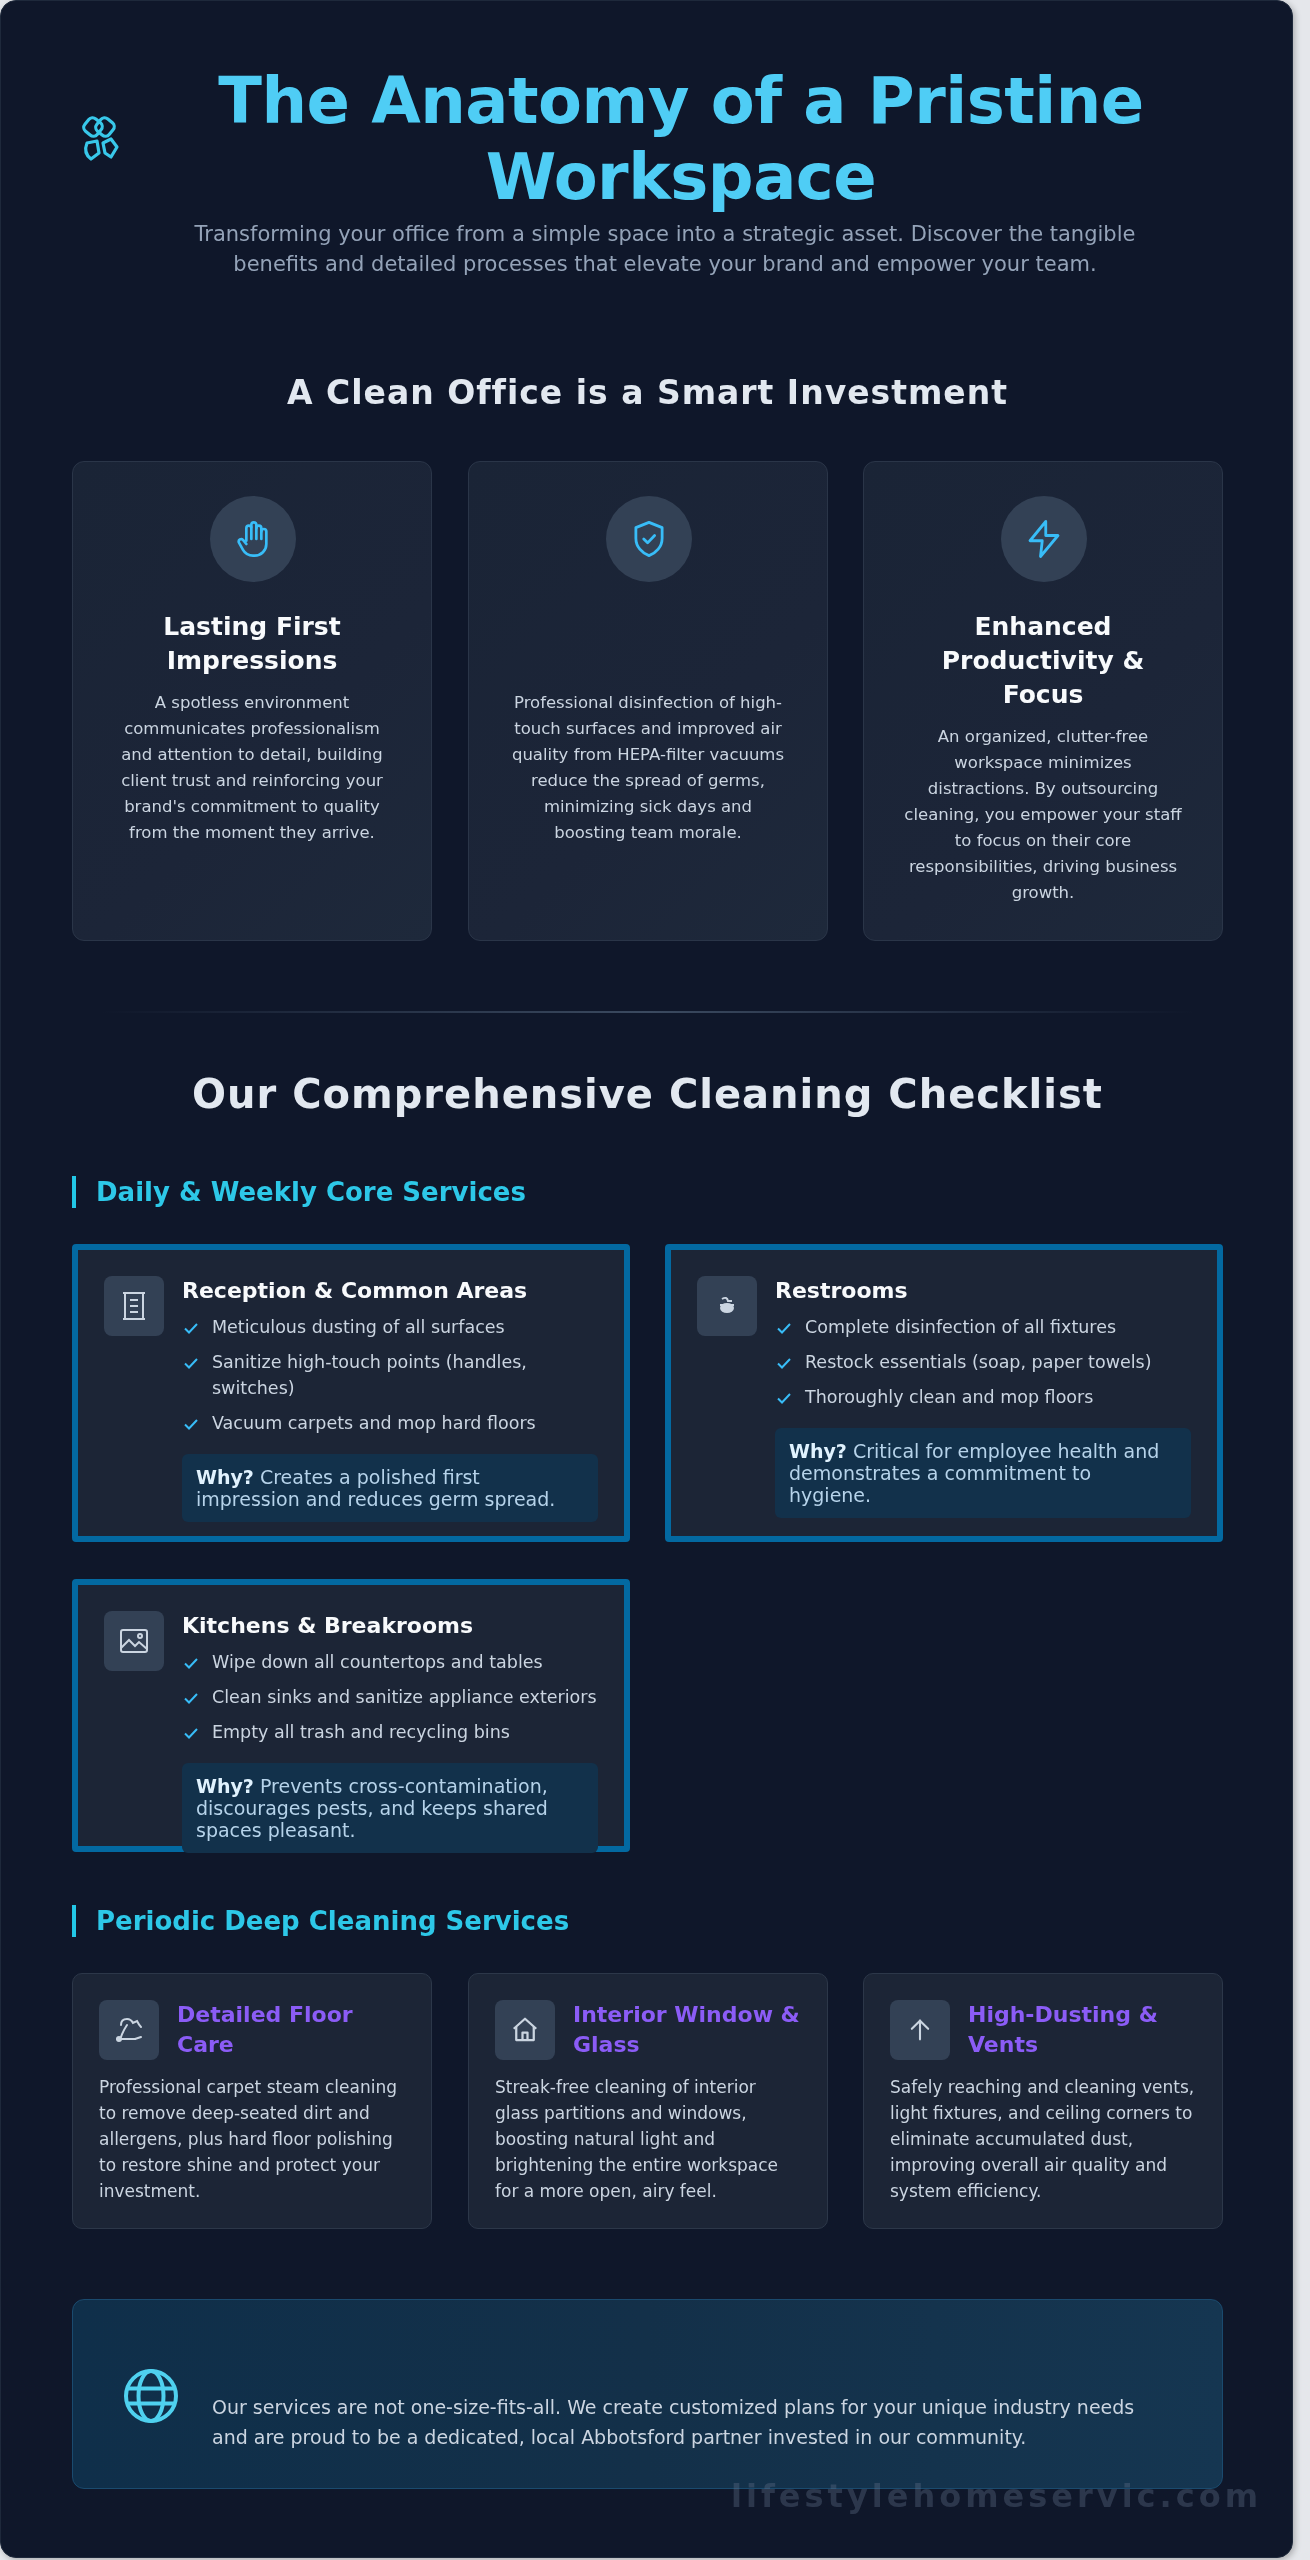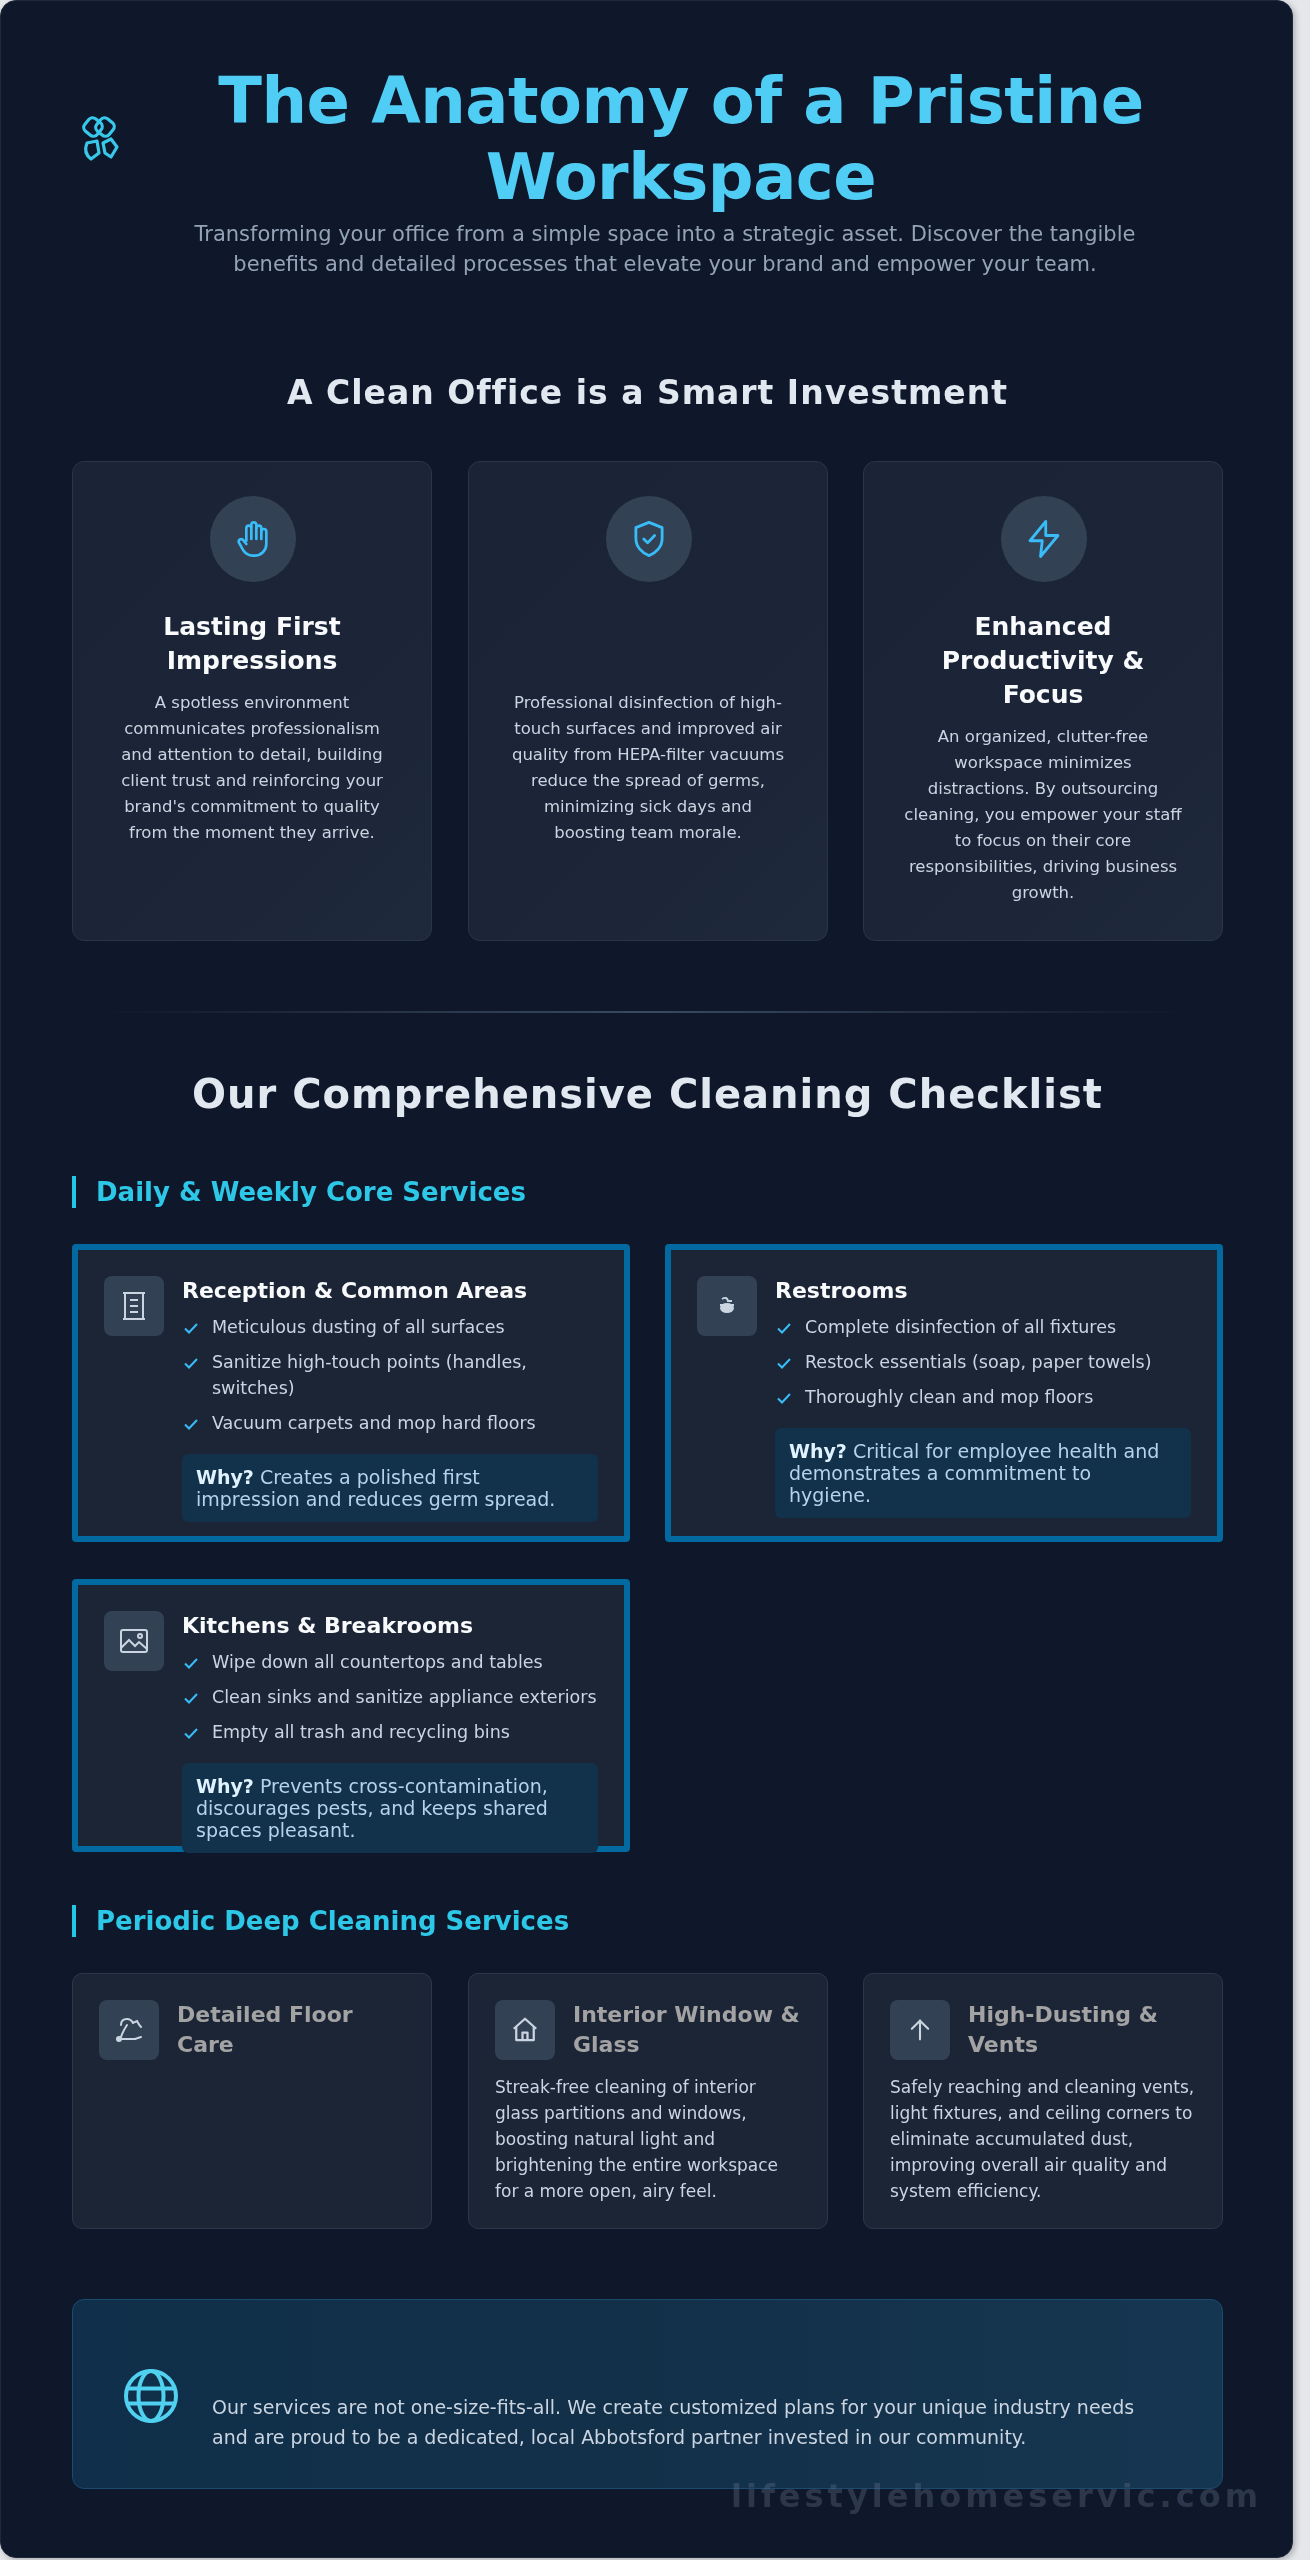--- a/index.html
+++ b/index.html
@@ -67,21 +67,21 @@
   .why {
     position: absolute; left: 104px; right: 26px; background: #12314b; border-radius: 6px;
     padding: 12px 14px; font-size: 19px; line-height: 22px; color: #b6d3ea;
   }
   .why b { color: #e0f2fe; }
   .deep-card {
     position: absolute; top: 1972px; width: 360px; height: 256px;
     background: #1c2536; border: 1px solid #2c3749; border-radius: 10px;
   }
   .deep-card .sq-icon { top: 26px; left: 26px; }
-  .deep-title { position: absolute; left: 104px; right: 20px; top: 26px; font-size: 22px; font-weight: bold; line-height: 30px; color: #a3a3a3; }
+  .deep-title { position: absolute; left: 104px; right: 20px; top: 26px; font-size: 22px; font-weight: bold; line-height: 30px; color: #8b5cf6; }
   .deep-desc { position: absolute; left: 26px; right: 26px; top: 100px; font-size: 17px; line-height: 26px; color: #cbd5e1; }
   .trust {
     position: absolute; left: 71px; top: 2298px; width: 1151px; height: 190px;
     background: linear-gradient(90deg, #0f2f4a 0%, #133049 50%, #153651 100%);
     border: 1px solid #1a4a6e; border-radius: 12px;
   }
   .trust-icon { position: absolute; left: 48px; top: 66px; width: 60px; height: 60px; }
   .trust-title { position: absolute; left: 139px; top: 44px; font-size: 33px; font-weight: bold; color: #f8fafc; line-height: 42px; }
   .trust-text { position: absolute; left: 139px; right: 50px; top: 92px; font-size: 19px; line-height: 30px; color: #cbd5e1; }
   .watermark {
@@ -223,20 +223,21 @@
     <div class="sq-icon">
       <svg width="32" height="30" viewBox="0 0 32 30" fill="none" stroke="#cbd5e1" stroke-width="2" stroke-linecap="round">
         <path d="M8 10 Q8 4 14 4 Q18 4 20 8 L24 6 Q26 10 28 12"></path>
           <path d="M14 10 Q10 16 8 22"></path>
           <path d="M4 24 H22"></path>
           <path d="M22 24 L28 22"></path>
           <circle cx="6" cy="24" r="2"></circle>
       </svg>
     </div>
     <div class="deep-title">Detailed Floor Care</div>
+    <div class="deep-desc">Professional carpet steam cleaning to remove deep-seated dirt and allergens, plus hard floor polishing to restore shine and protect your investment.</div>
   </div>
 
   <div class="deep-card" style="left:467px;">
     <div class="sq-icon">
       <svg width="30" height="30" viewBox="0 0 24 24" fill="none" stroke="#cbd5e1" stroke-width="1.8" stroke-linejoin="round">
         <path d="M3 11 L12 3 L21 11"></path>
           <path d="M5 9.5 V20 H19 V9.5"></path>
           <path d="M10 20 V14 H14 V20"></path>
       </svg>
     </div>

